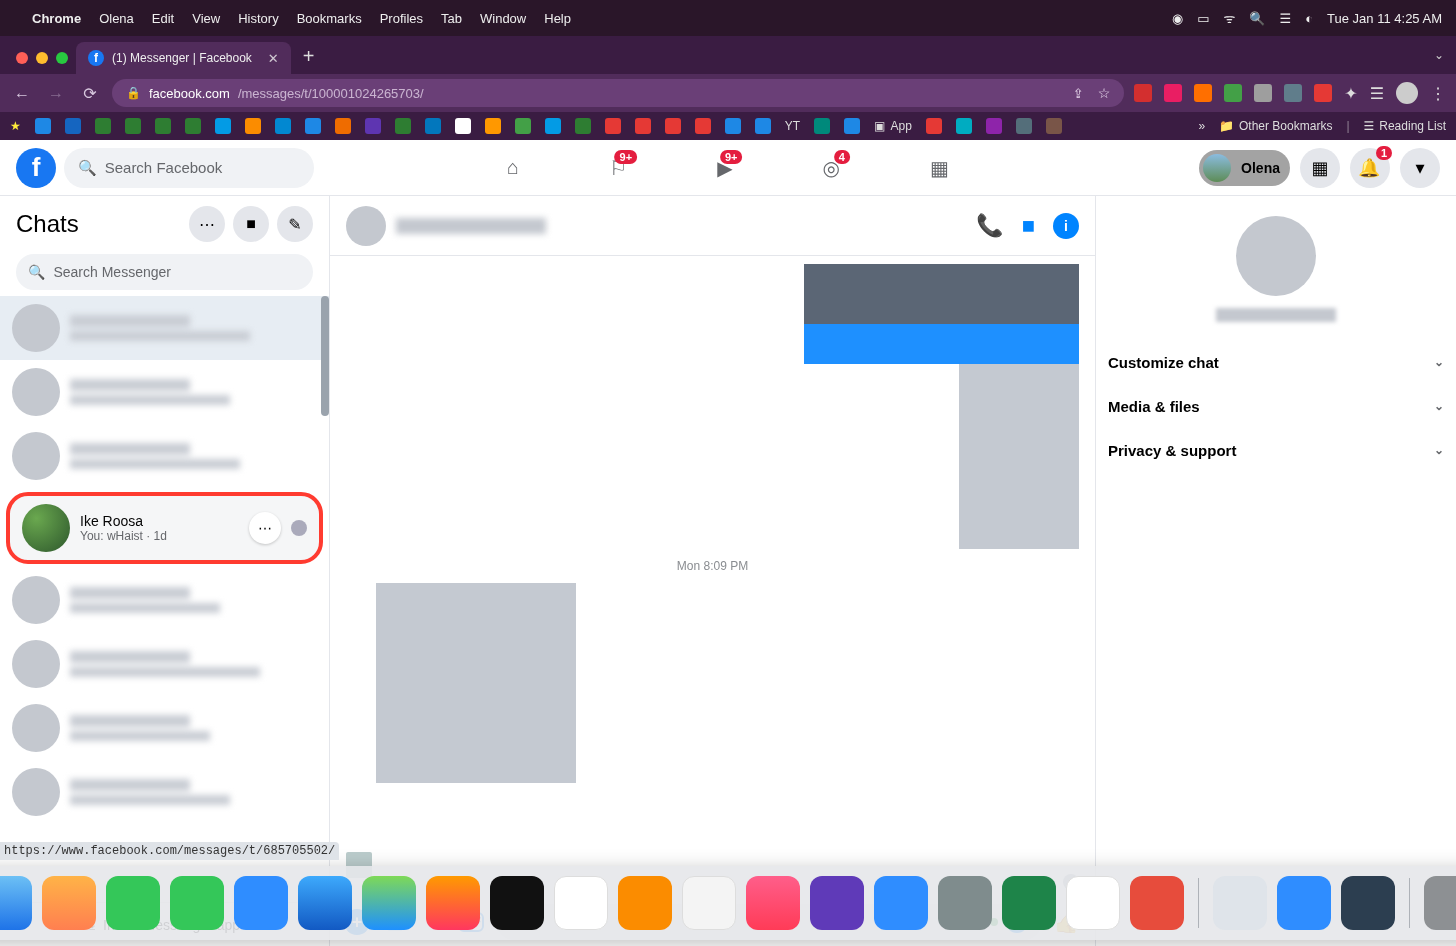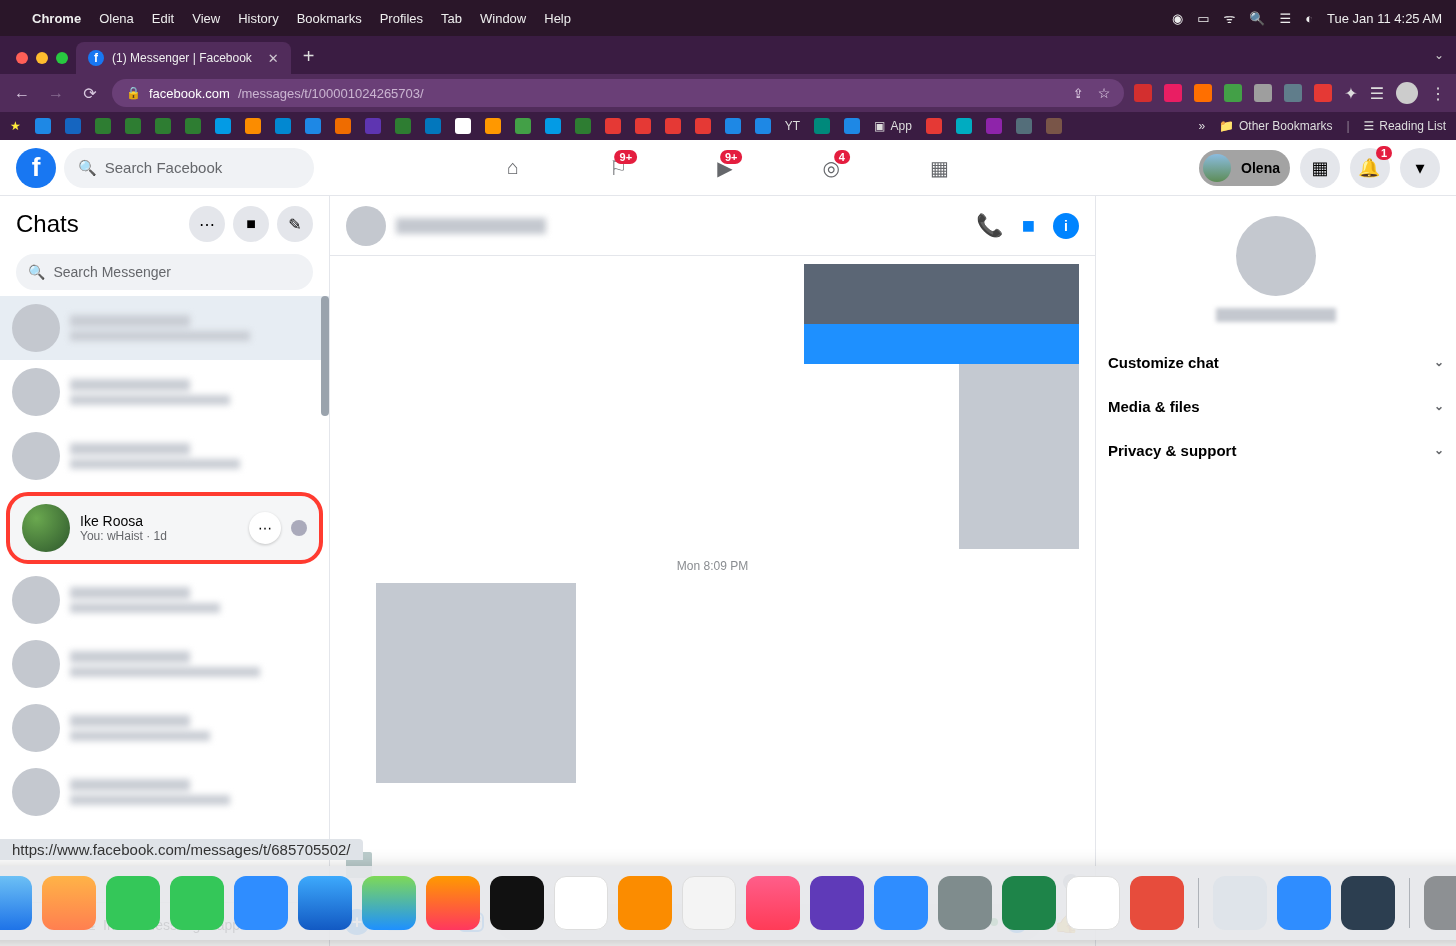--- a/index.html
+++ b/index.html
@@ -99,21 +99,21 @@
   .thumb-ic{color:#0084ff;font-size:22px;}
 
   
   .right-col{width:360px;padding:12px;display:flex;flex-direction:column;align-items:center;}
   .right-col .bigav{width:80px;height:80px;border-radius:50%;background:#c4c8cf;margin-top:8px;}
   .right-col .bignm{width:120px;height:14px;background:#c4c8cf;margin:12px 0 18px;filter:blur(2px);}
   .opt-row{width:100%;height:44px;display:flex;align-items:center;justify-content:space-between;font-size:15px;font-weight:600;cursor:pointer;}
   .opt-row .chev{font-size:12px;color:#65676b;}
 
   
-  .status-link{position:fixed;left:0;bottom:86px;background:#dfe3e8;color:#333;font-size:15px;padding:2px 12px;border-radius:0 4px 0 0;z-index:50;}
+  .status-link{position:fixed;left:0;bottom:86px;background:#dfe3e8;color:#333;font-size:12px;padding:2px 4px;border-radius:0 4px 0 0;z-index:50;font-family:Liberation Mono, monospace;}
 
   
   .dock-wrap{position:fixed;bottom:6px;left:0;right:0;display:flex;justify-content:center;z-index:40;pointer-events:none;}
   .dock{height:74px;background:rgba(230,231,234,.9);border-radius:18px;display:flex;align-items:center;padding:0 14px;gap:10px;box-shadow:0 4px 20px rgba(0,0,0,.25);}
   .dock-ic{width:54px;height:54px;border-radius:12px;}
   .dock-sep{width:1px;height:50px;background:#aeb2b8;margin:0 4px;}
 </style>
 </head>
 <body>
 

